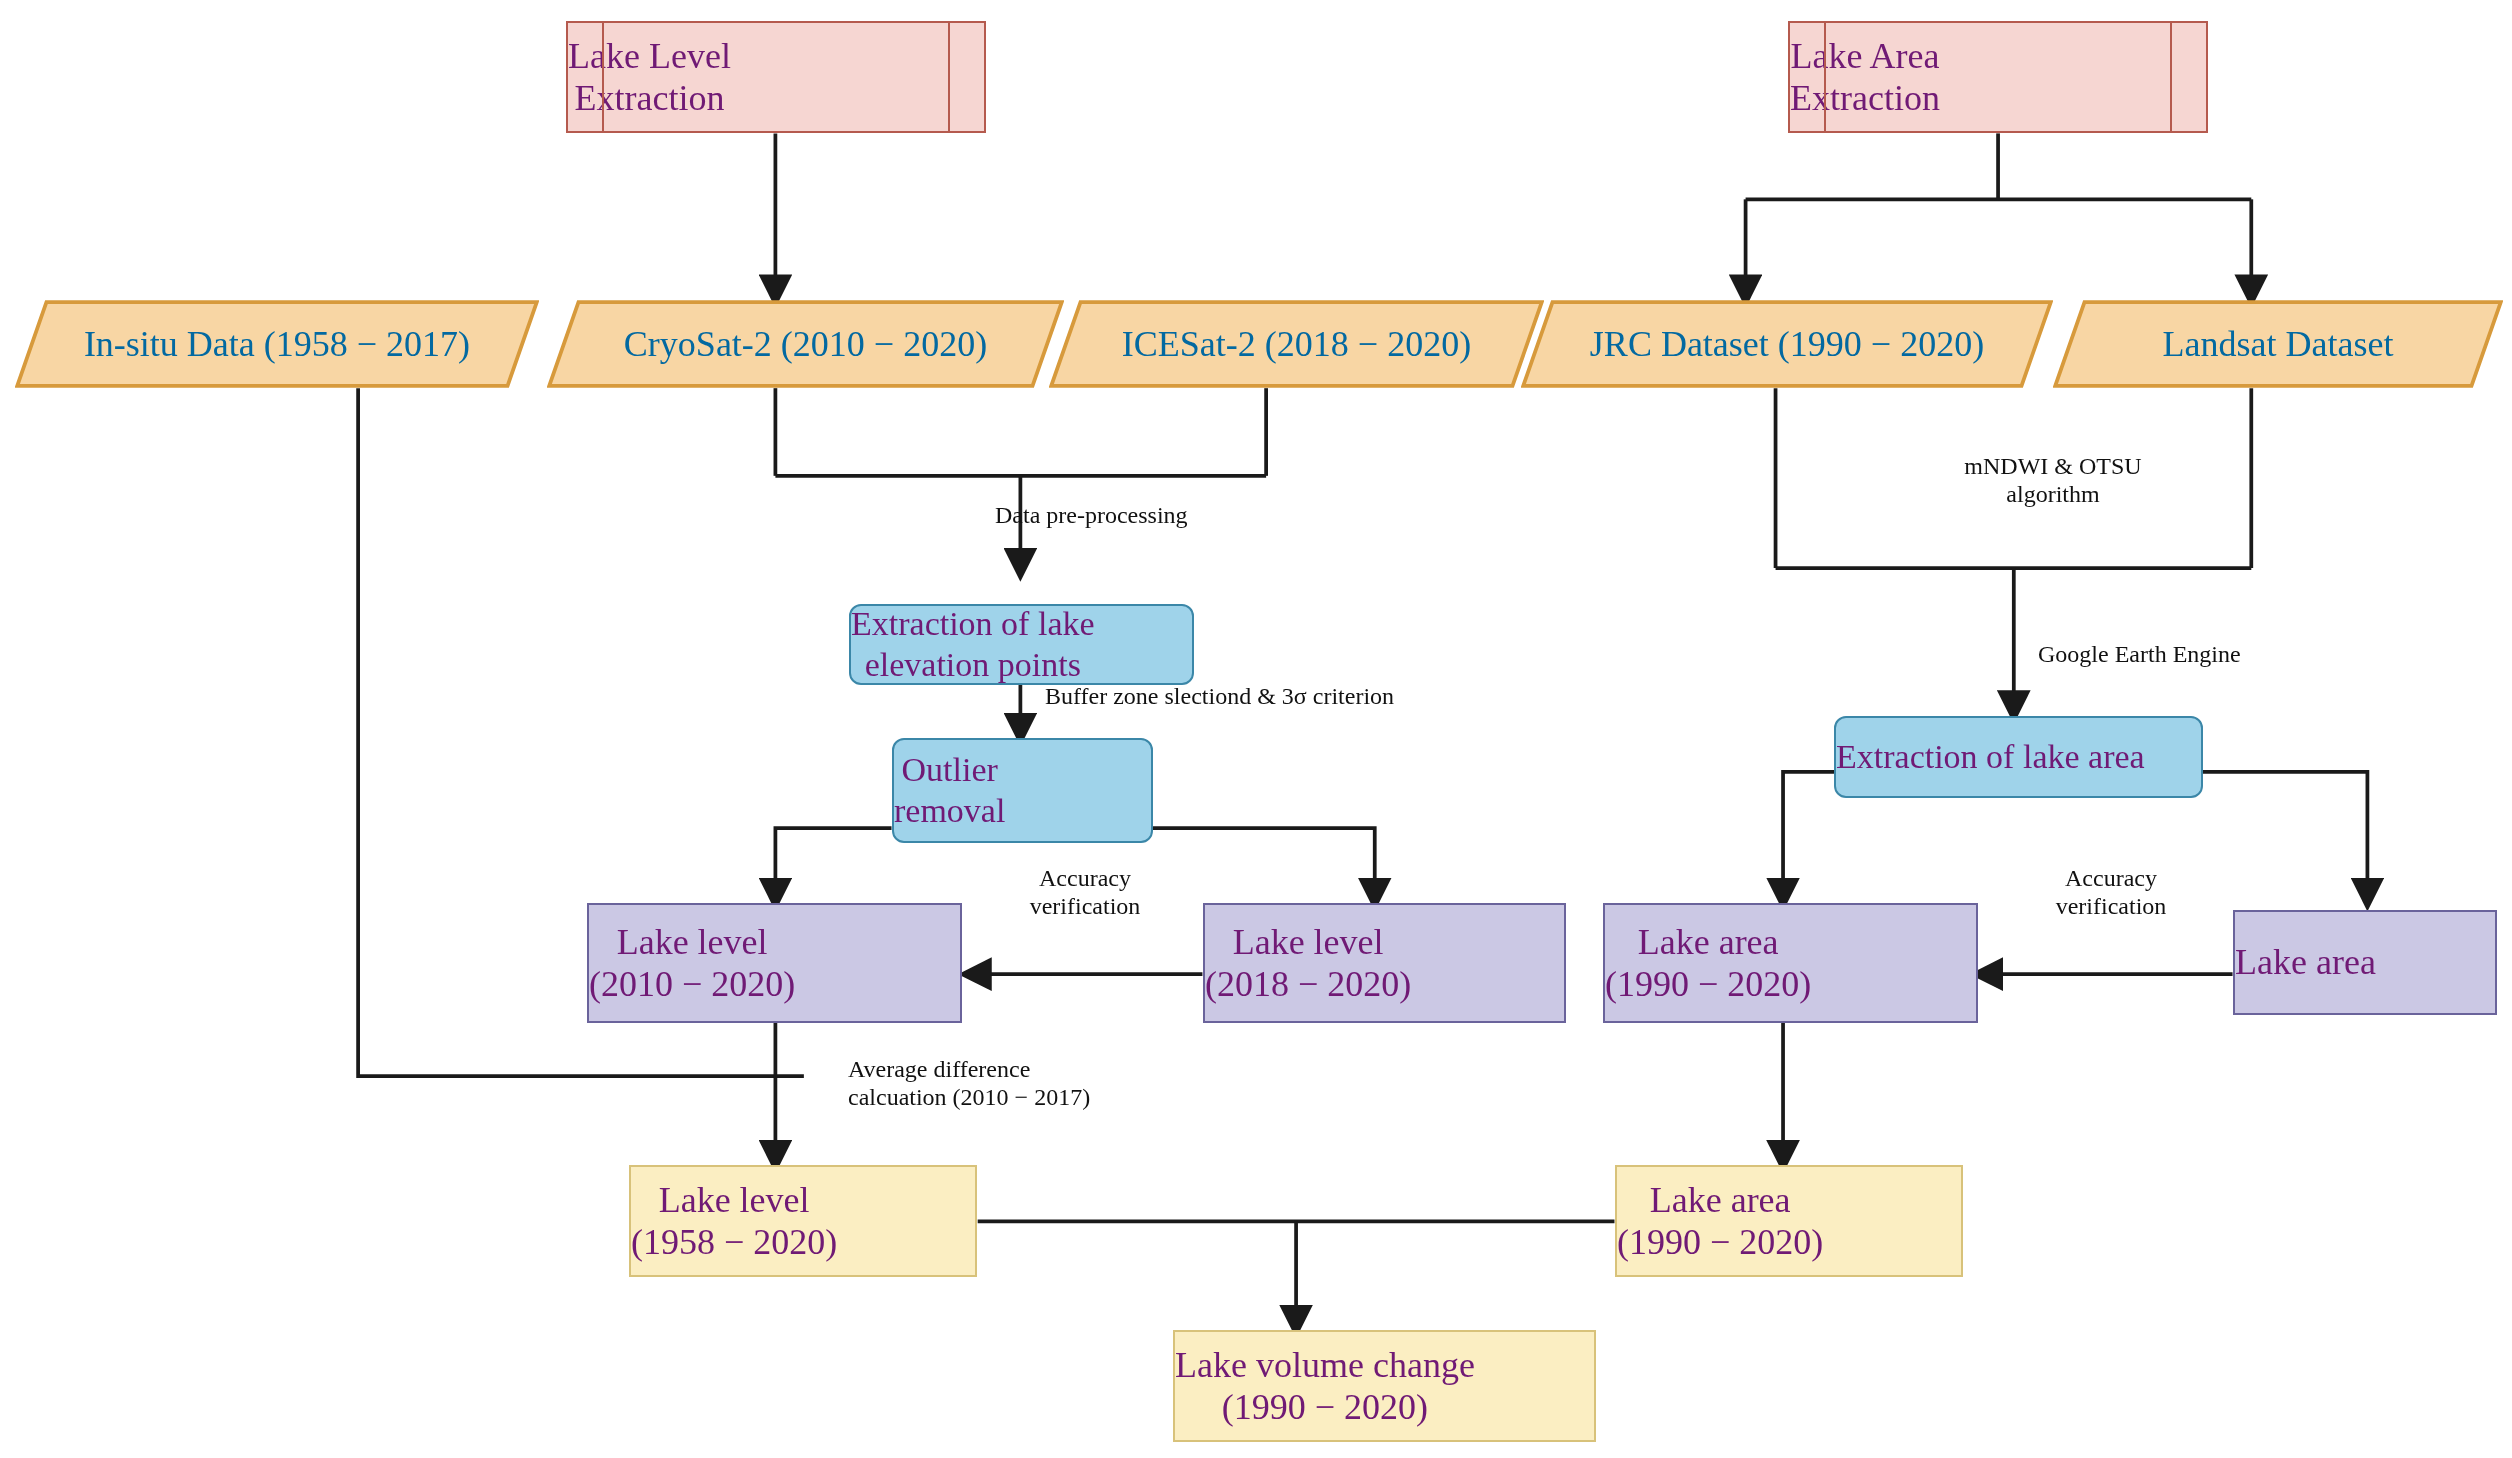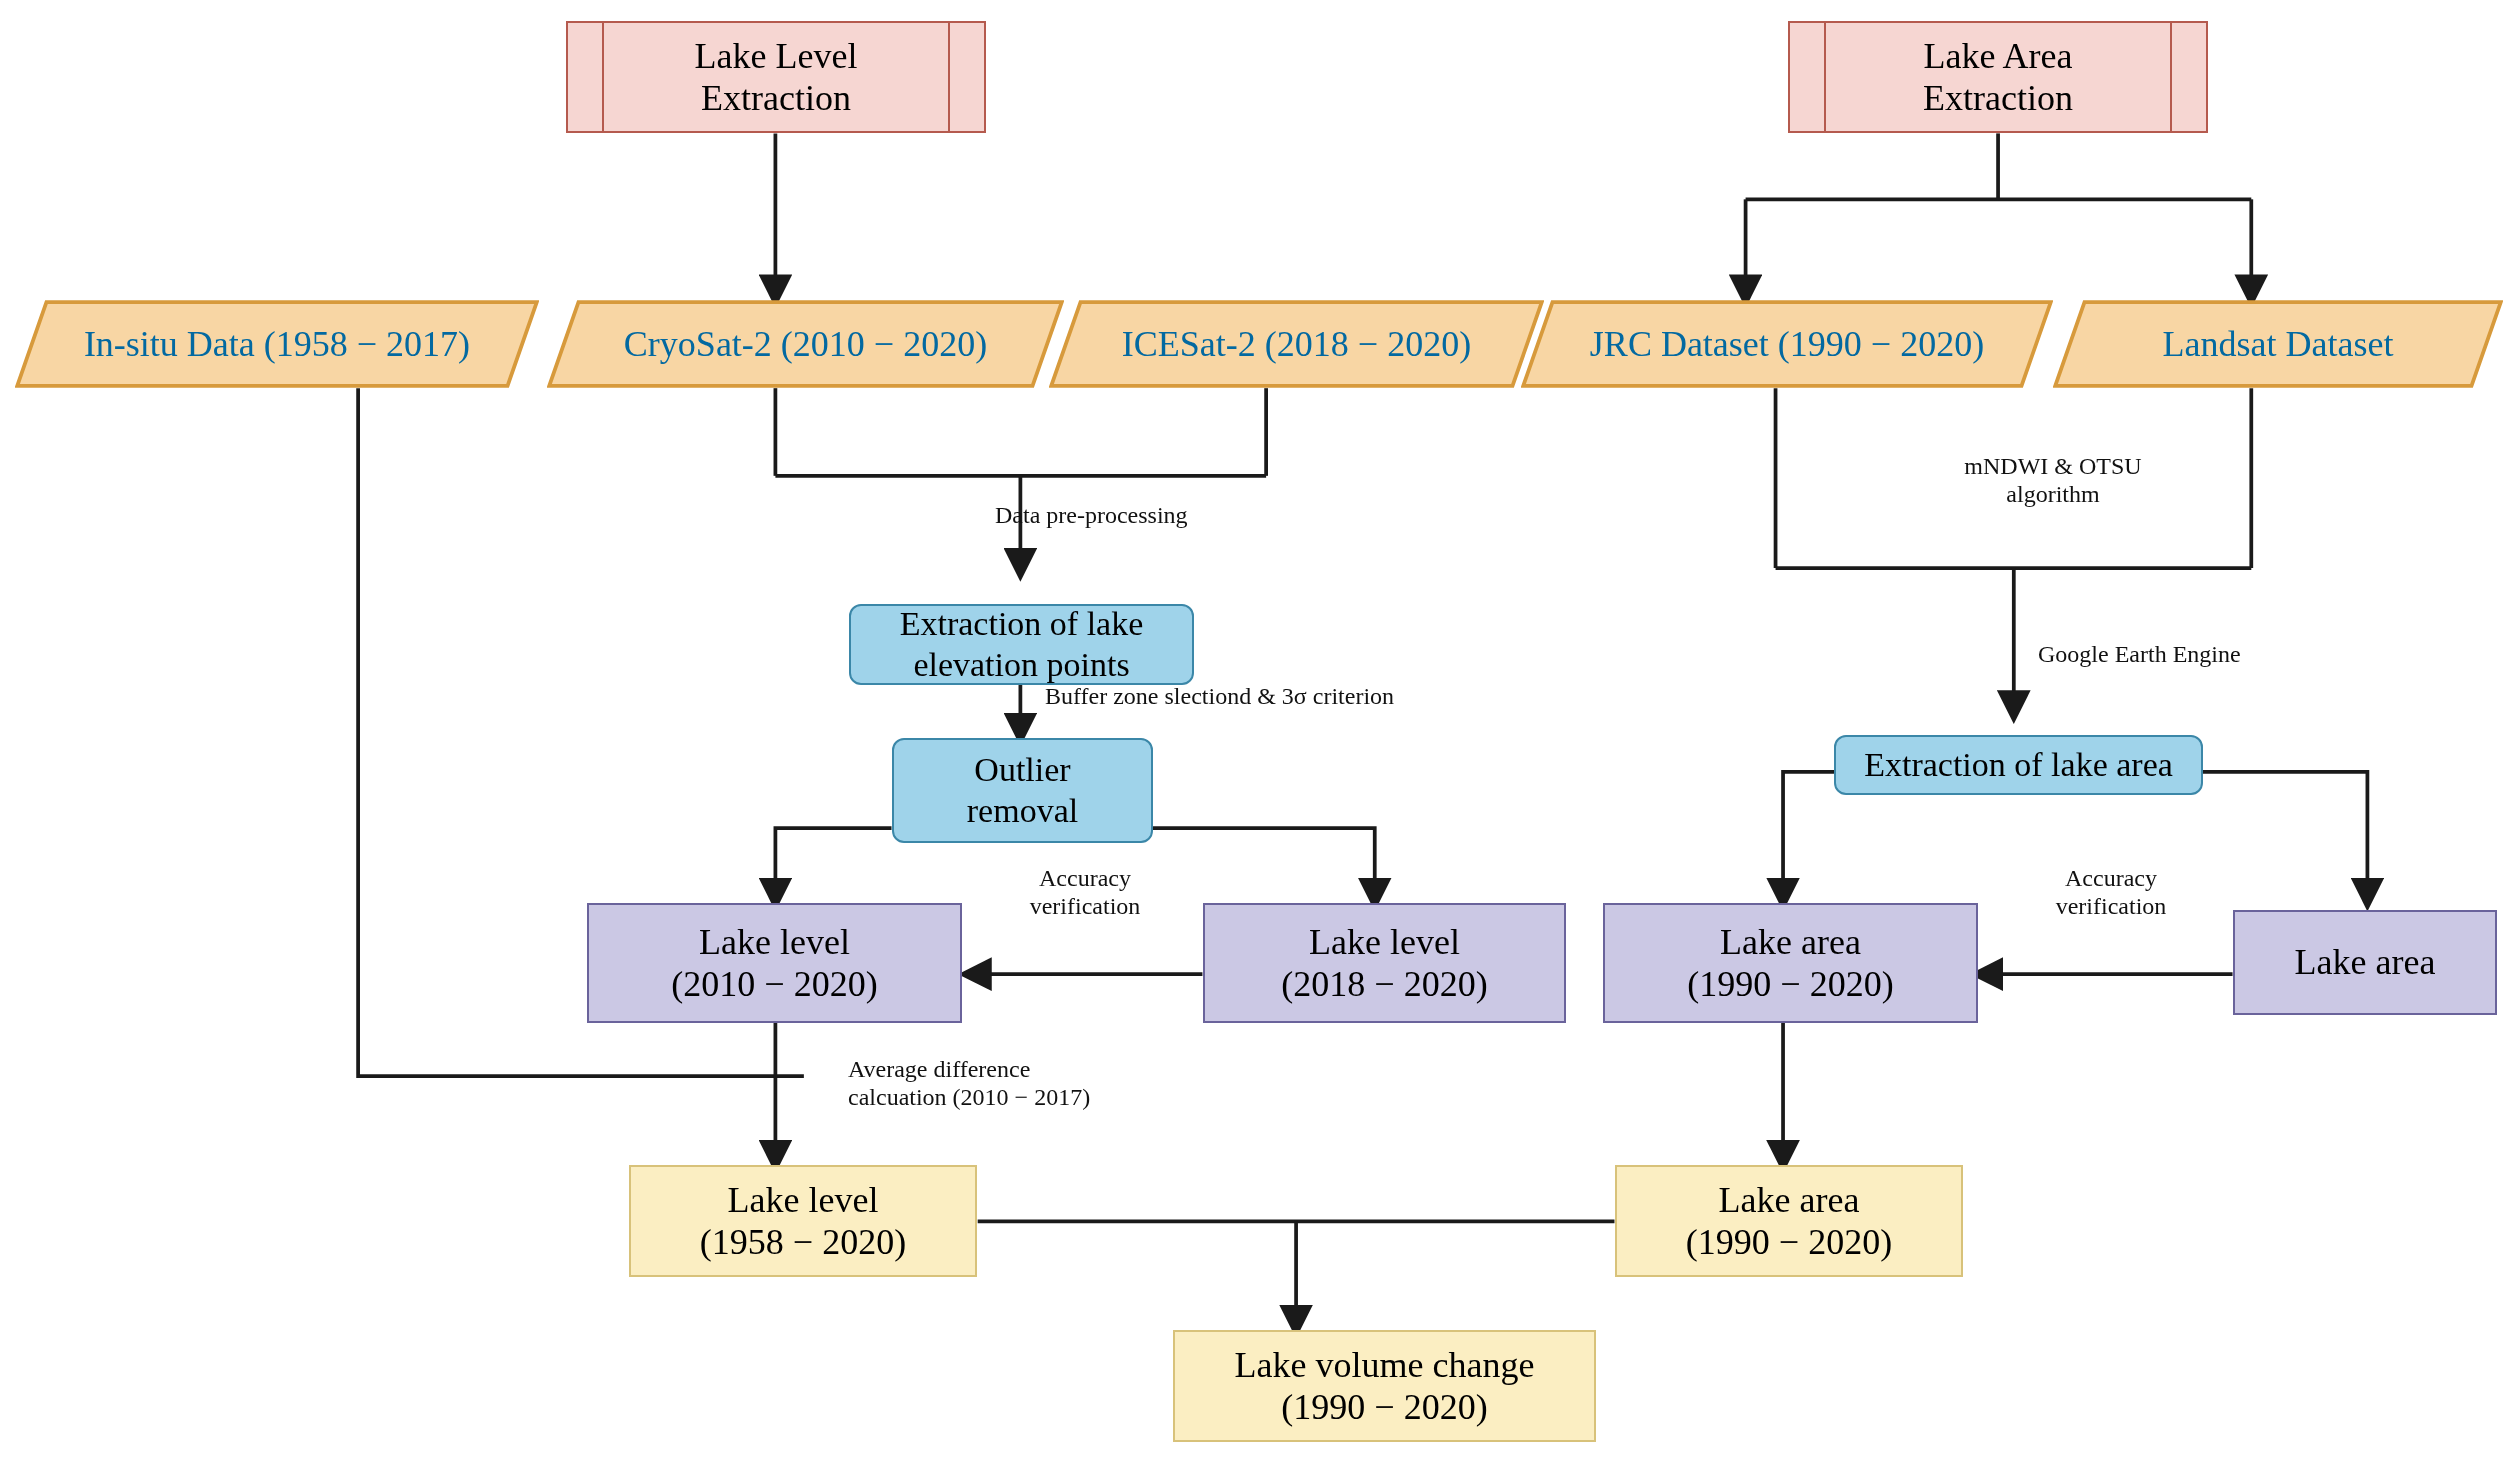--- a/index.html
+++ b/index.html
@@ -20,24 +20,24 @@
     left: 0; top: 0;
     width: 2512px;
     height: 1459px;
     pointer-events: none;
   }
   .node {
     position: absolute;
     box-sizing: border-box;
     display: flex;
     align-items: center;
-    justify-content: center;
+    justify-content: flex-start;
     text-align: center;
     line-height: 1.18;
-    color: #000000;
+    color: #701a75;
     white-space: pre-line;
   }
   
   .pink {
     background: #f6d6d2;
     border: 2.2px solid #b55a4e;
     font-size: 36px;
   }
   .pink .bar {
     position: absolute;
@@ -208,21 +208,21 @@
   <div class="node blue" style="left:849px; top:573px; width:345px; height:81px;margin-top:31px;">
     <span>Extraction of lake
 elevation points</span>
   </div>
 
   <div class="node blue" style="left:892px; top:738px; width:261px; height:105px;">
     <span>Outlier
 removal</span>
   </div>
 
-  <div class="node blue" style="left:1834px; top:716px; width:369px; height:60px; font-size:34px;margin-top:19px;">
+  <div class="node blue" style="left:1834px; top:716px; width:369px; height:82px; font-size:34px;">
     <span>Extraction of lake area</span>
   </div>
 
   <div class="node purple" style="left:587px; top:903px; width:375px; height:120px;">
     <span>Lake level
 (2010 − 2020)</span>
   </div>
 
   <div class="node purple" style="left:1203px; top:903px; width:363px; height:120px;">
     <span>Lake level

